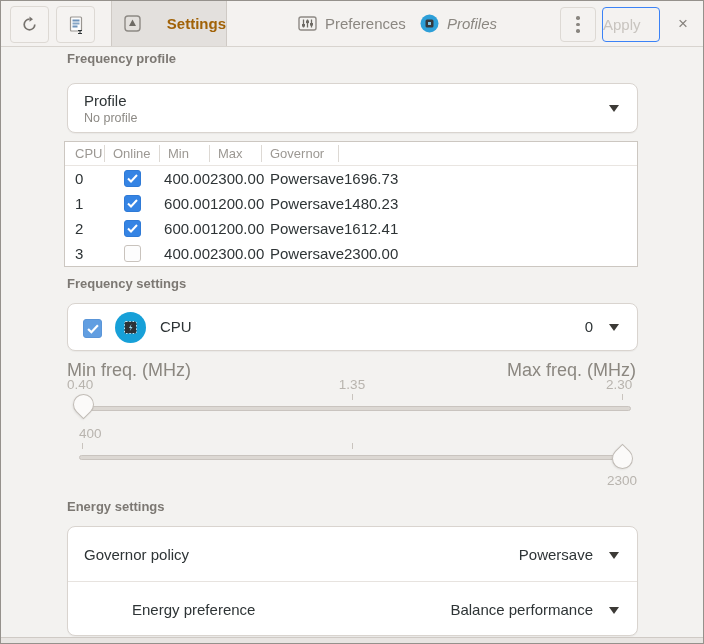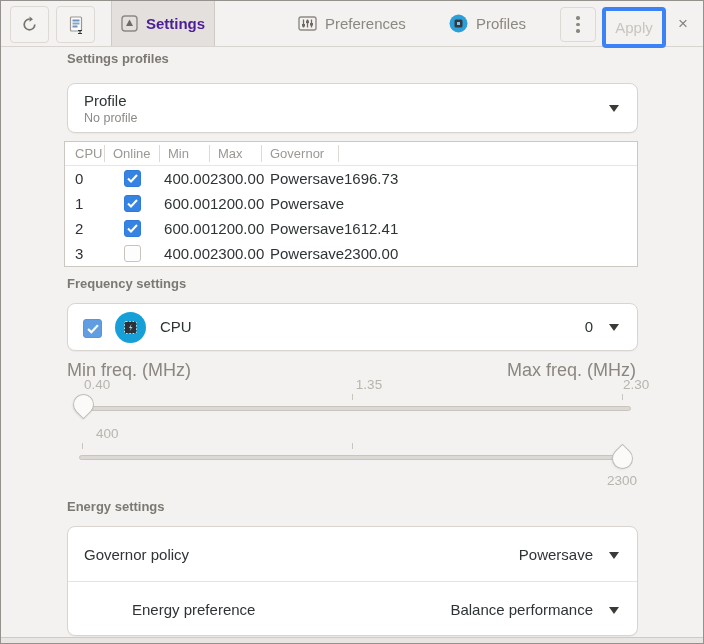--- a/index.html
+++ b/index.html
@@ -4,24 +4,24 @@
 <style>
   html,body{margin:0;padding:0;}
   body{width:704px;height:644px;font-family:"Liberation Sans",sans-serif;background:#f3f2f0;}
   .window{position:relative;width:704px;height:644px;box-sizing:border-box;border:1px solid #95918c;background:#f3f2f0;overflow:hidden;}
 
   
   .header{position:absolute;top:0;left:0;right:0;height:45px;background:#f4f2f0;border-bottom:1px solid #d8d4cf;}
   .win-buttons{position:absolute;left:9px;top:5px;display:flex;gap:7px;}
   .icon-btn{width:37px;height:35px;border:1px solid #ddd9d4;border-radius:4px;background:#f5f3f1;display:flex;align-items:center;justify-content:center;cursor:pointer;}
   .tab{position:absolute;top:0;height:45px;display:flex;align-items:center;gap:8px;color:#8b8781;font-size:15px;}
-  .tab-active{background:#e3e0dd;border-left:1px solid #cfcac5;border-right:1px solid #cfcac5;justify-content:center;color:#4c1d95;font-weight:bold;}
+  .tab-active{background:#e3e0dd;border-left:1px solid #cfcac5;border-right:1px solid #cfcac5;justify-content:space-between;color:#a16207;font-weight:bold;padding-left:12px;}
   .kebab-btn{position:absolute;left:559px;top:6px;width:34px;height:33px;border:1px solid #ddd9d4;border-radius:4px;display:flex;flex-direction:column;align-items:center;justify-content:center;gap:3px;}
   .kebab-btn span{width:3.5px;height:3.5px;border-radius:50%;background:#8a8680;}
-  .apply-btn{position:absolute;left:601px;top:6px;width:56px;height:33px;border:4px solid #3b82f6;border-radius:4px;background:#f4f2f0;color:#c8c4bf;font-size:15px;display:flex;align-items:center;justify-content:center;}
+  .apply-btn{position:absolute;left:601px;top:6px;width:56px;height:33px;border:1px solid #3b82f6;border-radius:4px;background:#f4f2f0;color:#c8c4bf;font-size:15px;display:flex;align-items:center;}
   .close-btn{position:absolute;left:667px;top:6px;width:30px;height:33px;display:flex;align-items:center;justify-content:center;color:#87837e;font-size:17px;}
 
   
   .section-title{position:absolute;left:66px;font-size:13px;font-weight:bold;color:#7c7873;}
   .card{position:absolute;left:66px;width:571px;box-sizing:border-box;background:#ffffff;border:1px solid #d9d4cf;border-radius:8px;box-shadow:0 1px 1px rgba(0,0,0,0.04);}
 
   
   .profile-card{top:82px;height:50px;}
   .profile-title{position:absolute;left:16px;top:8px;font-size:15px;color:#2e3436;}
   .profile-sub{position:absolute;left:16px;top:27px;font-size:12.5px;color:#8d8a85;}
@@ -53,21 +53,21 @@
   
   .cpu-card{top:302px;height:48px;}
   .cpu-card .cb{position:absolute;left:15px;top:15px;width:17px;height:17px;}
   .cpu-circle{position:absolute;left:47px;top:8px;width:31px;height:31px;border-radius:50%;background:#17a0d8;display:flex;align-items:center;justify-content:center;}
   .cpu-label{position:absolute;left:92px;top:14px;font-size:15px;color:#2e3436;}
   .cpu-value{position:absolute;right:44px;top:14px;font-size:15px;color:#2e3436;}
   .cpu-card .dd-arrow{position:absolute;right:18px;top:20px;}
 
   
   .slider-label{position:absolute;top:359px;font-size:18px;color:#8b8780;}
-  .scale-num{position:absolute;font-size:13.5px;color:#b8b4ae;margin-left:17px;}
+  .scale-num{position:absolute;font-size:13.5px;color:#b8b4ae;}
   .tick{position:absolute;width:1px;height:6px;background:#c9c4be;}
   .track{position:absolute;left:78px;width:550px;height:3px;background:#dcd8d3;border:1px solid #c9c4bf;border-radius:3px;}
   .pin{position:absolute;width:21px;height:21px;box-sizing:border-box;background:#fbfaf9;border:1px solid #c1bcb6;box-shadow:0 1px 2px rgba(0,0,0,0.08);}
   .pin-down{border-radius:50% 50% 0 50%;transform:rotate(45deg);}
   .pin-up{border-radius:0 50% 50% 50%;transform:rotate(45deg);}
 
   
   .power-card{top:525px;height:110px;}
   .prow{position:absolute;left:0;right:0;height:54px;}
   .prow-label{position:absolute;left:16px;top:19px;font-size:15px;color:#2e3436;}
@@ -115,21 +115,21 @@
         <line x1="5.5" y1="4.5" x2="5.5" y2="12.5" stroke="#6e6a65" stroke-width="1.3"></line>
         <line x1="9.5" y1="4.5" x2="9.5" y2="12.5" stroke="#6e6a65" stroke-width="1.3"></line>
         <line x1="13.5" y1="4.5" x2="13.5" y2="12.5" stroke="#6e6a65" stroke-width="1.3"></line>
         <rect x="4" y="9" width="3" height="2.6" fill="#6e6a65"></rect>
         <rect x="8" y="5.5" width="3" height="2.6" fill="#6e6a65"></rect>
         <rect x="12" y="8" width="3" height="2.6" fill="#6e6a65"></rect>
       </svg>
       <span>Preferences</span>
     </div>
 
-    <div class="tab" style="left:448px;">
+    <div class="tab" style="left:419px;font-style:italic;">
       <svg width="19" height="19" viewBox="0 0 19 19">
         <circle cx="9.5" cy="9.5" r="9" fill="#2d9fd8"></circle>
         <rect x="5.5" y="5.5" width="8" height="8" rx="1.5" fill="#35383c"></rect>
         <rect x="8" y="8" width="3" height="3" fill="#7fc7e8"></rect>
       </svg>
       <span>Profiles</span>
     </div>
 
     <div class="kebab-btn">
       <span></span>
@@ -137,21 +137,21 @@
         <span></span>
     </div>
     <div class="apply-btn">
       <span>Apply</span>
     </div>
     <div class="close-btn">
       <span>×</span>
     </div>
   </div>
 
-  <div class="section-title" style="top:50px;">Settings profiles</div>
+  <div class="section-title" style="top:50px;">Frequency profile</div>
 
   <div class="card profile-card">
     <div class="profile-title">Profile</div>
     <div class="profile-sub">No profile</div>
     <div class="dd-arrow"></div>
   </div>
 
   <div class="cpu-table">
     <div class="thead">
       <div class="th c-cpu th-div" style="padding-left:10px;">CPU</div>
@@ -180,20 +180,21 @@
       <div class="c-online">
           <div class="cb checked">
             <svg width="11" height="9" viewBox="0 0 11 9">
               <path d="M1 4.5 L4 7.5 L10 1" fill="none" stroke="#fff" stroke-width="2"></path>
             </svg>
           </div>
         </div>
       <div class="c-min">600.00</div>
       <div class="c-max">1200.00</div>
       <div class="c-gov">Powersave</div>
+      <div class="c-cur">1480.23</div>
     </div>
     <div class="trow">
       <div class="c-cpu">2</div>
       <div class="c-online">
           <div class="cb checked">
             <svg width="11" height="9" viewBox="0 0 11 9">
               <path d="M1 4.5 L4 7.5 L10 1" fill="none" stroke="#fff" stroke-width="2"></path>
             </svg>
           </div>
         </div>

